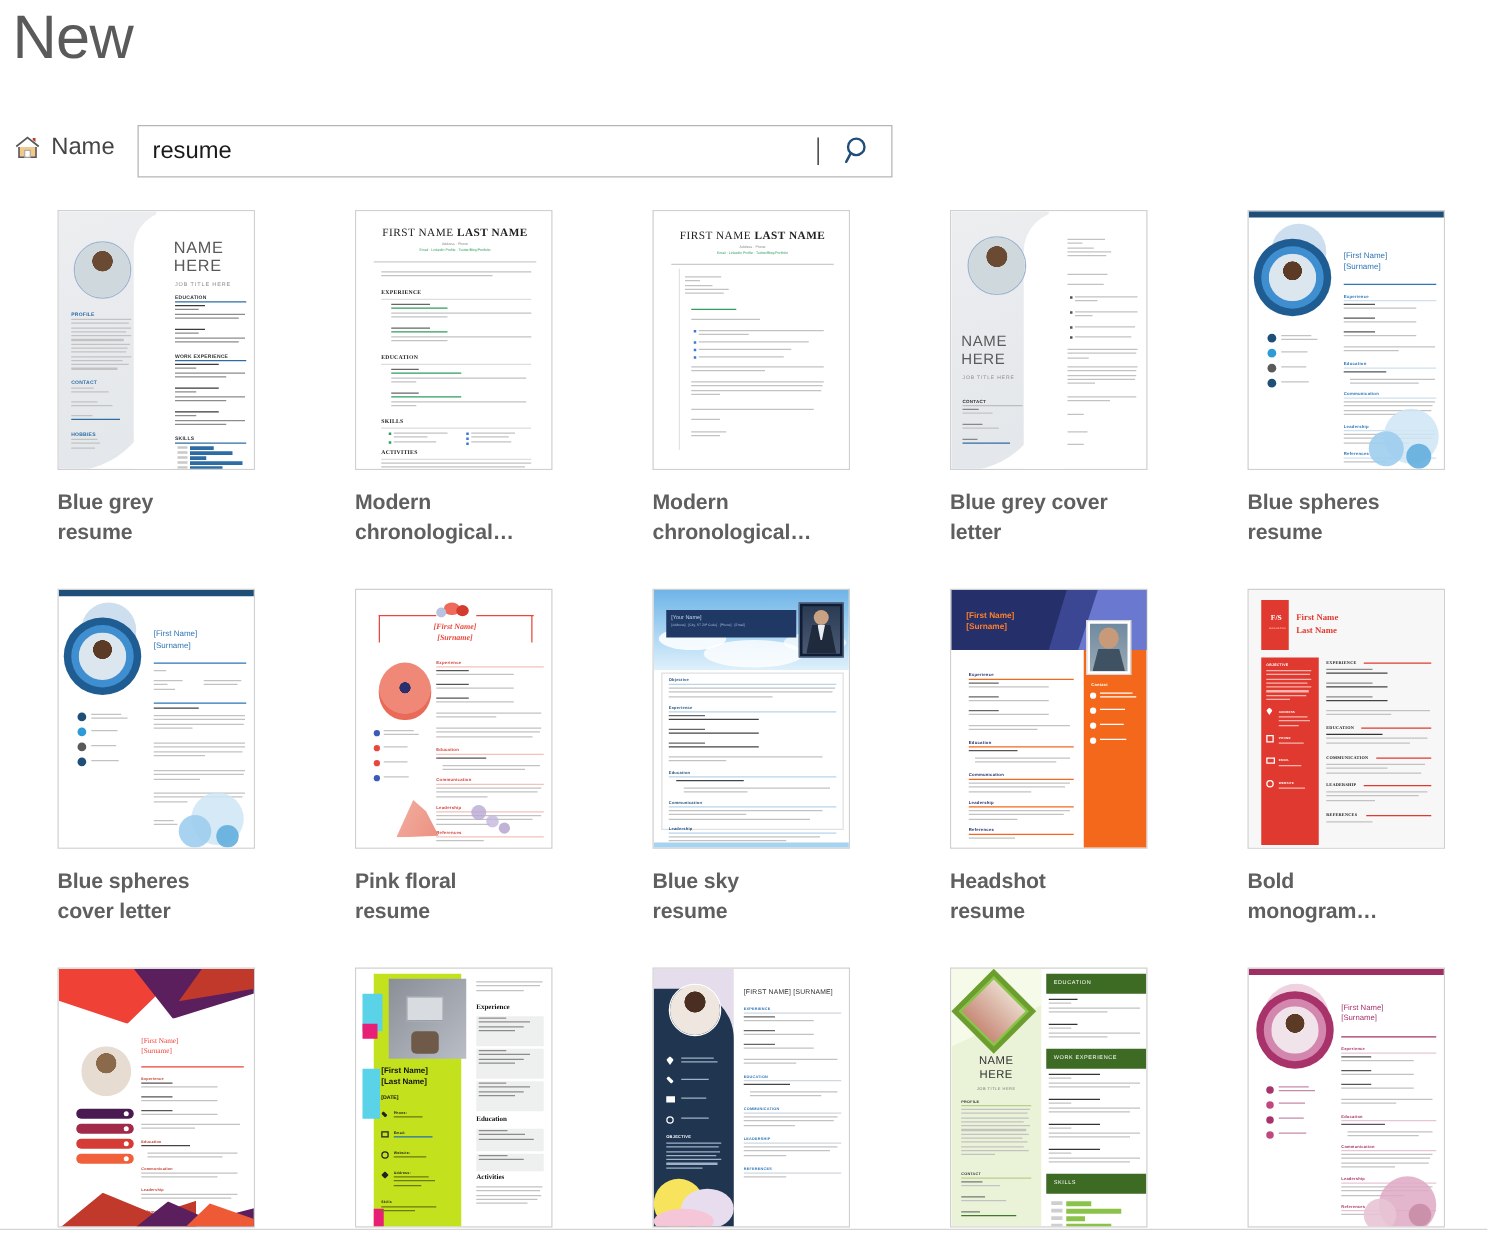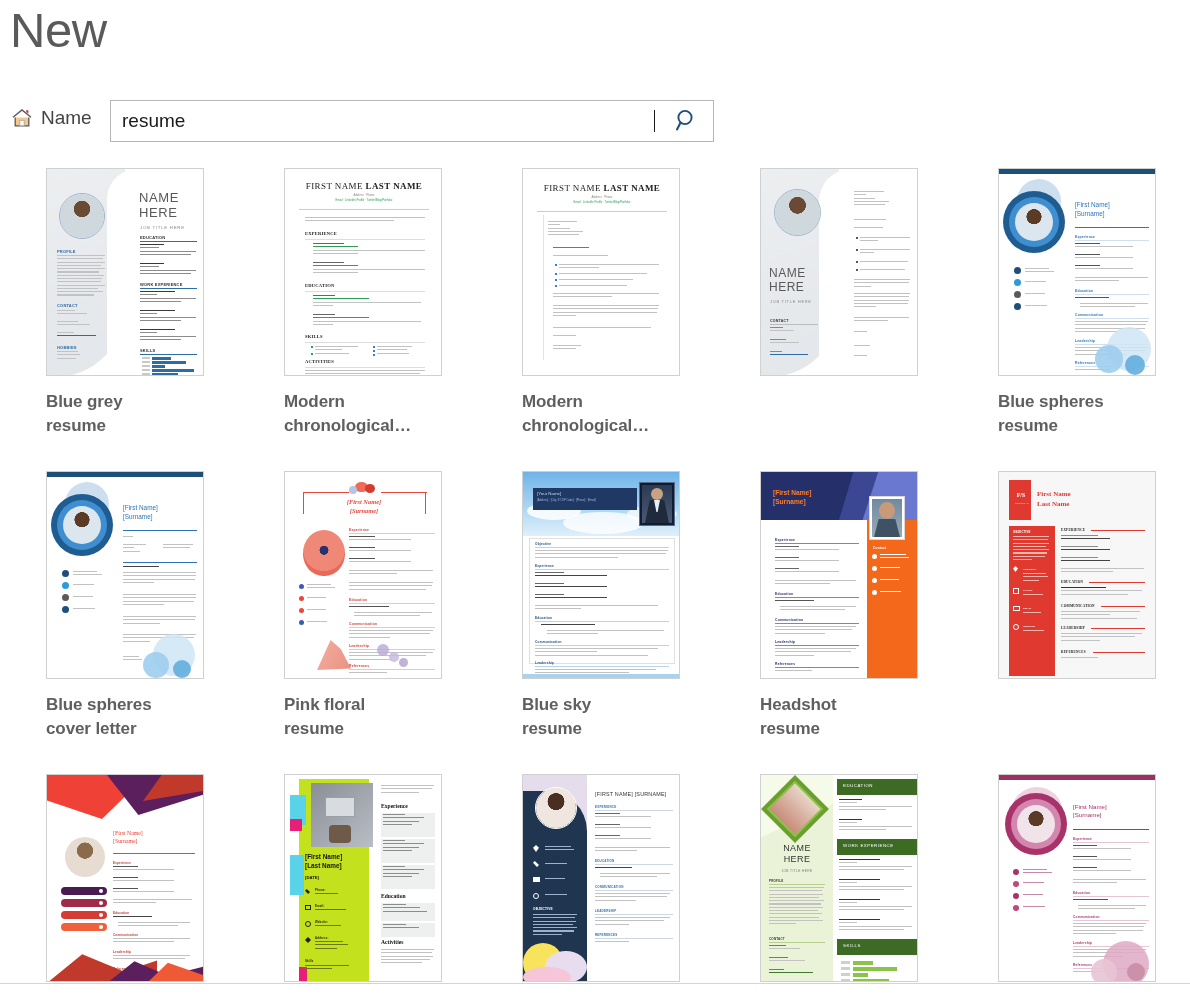--- a/index.html
+++ b/index.html
@@ -438,20 +438,21 @@
               <i style="width:24%"></i>
             </div>
           <div class="para" style="left:93px;top:176px;width:56px;">
               <i style="width:28%"></i>
             </div>
           <div class="para" style="left:93px;top:186px;width:56px;">
               <i style="width:24%"></i>
             </div>
         </div>
       </div>
+      <div class="tpl-label">Blue grey cover<br>letter</div>
     </div>
 
     <div class="cell">
       <div class="thumb-wrap">
         <div class="doc">
           <div class="blk" style="left:0;top:0;width:158px;height:5px;background:#1f4e79;"></div>
           <div class="blk" style="left:18px;top:10px;width:44px;height:44px;border-radius:50%;background:#bcd4ea;opacity:.75;"></div>
           <div class="blk" style="left:4px;top:22px;width:62px;height:62px;border-radius:50%;background:#1f5c92;"></div>
           <div class="blk" style="left:10px;top:28px;width:50px;height:50px;border-radius:50%;background:#3f8fd0;"></div>
           <div class="photo" style="left:16px;top:34px;width:38px;height:38px;">
@@ -930,20 +931,21 @@
               <i style="width:88%"></i>
               <i style="width:46%"></i>
             </div>
           <div class="hd" style="left:62px;top:178px;font-family:'Liberation Serif',serif;font-size:3.4px;color:#222;">REFERENCES</div>
           <div class="ln" style="left:94px;top:180px;width:52px;background:#e03a30;"></div>
           <div class="para" style="left:62px;top:185px;width:84px;">
               <i style="width:44%"></i>
             </div>
         </div>
       </div>
+      <div class="tpl-label">Bold<br>monogram…</div>
     </div>
 
     <div class="cell">
       <div class="thumb-wrap">
         <div class="doc">
           <div class="blk" style="left:0;top:0;width:100px;height:44px;background:#ef4136;clip-path:polygon(0 0,100% 0,55% 100%,0 58%);"></div>
           <div class="blk" style="left:60px;top:0;width:98px;height:40px;background:#5b1f5e;clip-path:polygon(0 0,100% 0,100% 48%,32% 100%);"></div>
           <div class="blk" style="left:96px;top:0;width:62px;height:26px;background:#c0392b;clip-path:polygon(30% 0,100% 0,100% 60%,0 100%);"></div>
           <div class="photo" style="left:18px;top:62px;width:40px;height:40px;">
             <div class="headshot f" style="background:radial-gradient(circle at 50% 34%,#8a6a4a 0 24%,transparent 25%),linear-gradient(#e6dcd2 0 100%);"></div>

